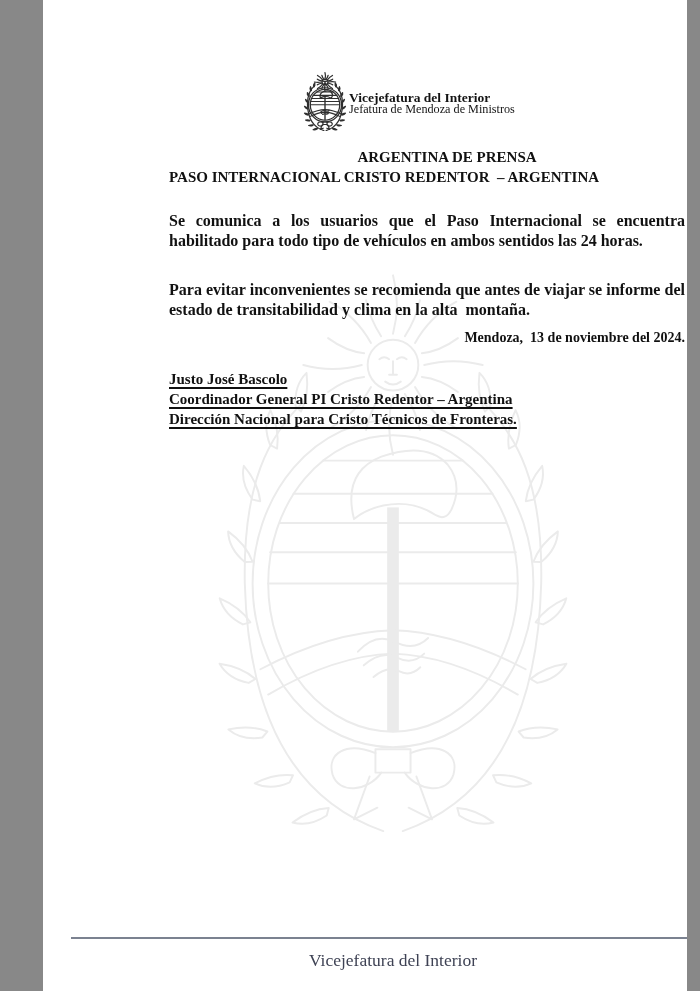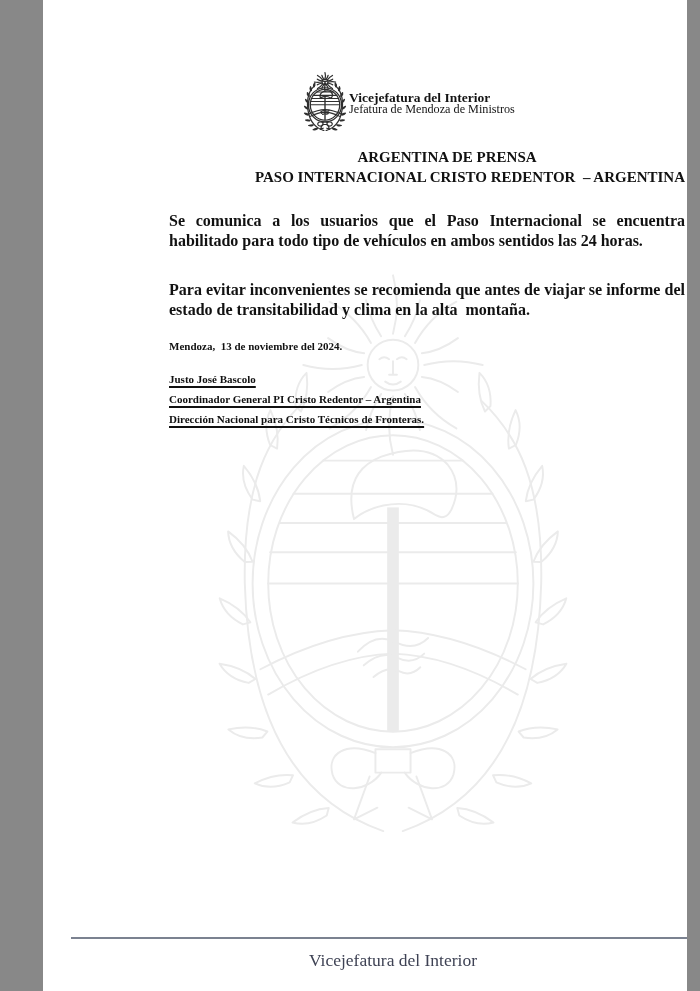--- a/index.html
+++ b/index.html
@@ -15,26 +15,26 @@
     position:absolute; left:306px; top:90px; font-size:13.5px; line-height:16px;
     font-weight:bold; color:var(--header-text,#141414); white-space:pre;
   }
   .org-subtitle {
     position:absolute; left:306px; top:102px; font-size:12.2px; line-height:15px;
     color:var(--header-text,#141414); white-space:pre;
   }
   
   .doc-text { position:absolute; left:126px; width:516px; color:var(--text,#111111); font-weight:bold; z-index:1; }
   .doc-title   { top:147px; font-size:15px; line-height:20px; text-align:center; text-indent:40px; white-space:pre; }
-  .doc-subtitle{ top:167px; font-size:15px; line-height:20px; text-align:right; white-space:pre; }
+  .doc-subtitle{ top:167px; font-size:15px; line-height:20px; text-align:left; white-space:pre; }
   .para { font-size:16px; line-height:20px; text-align:justify; }
   .para-1 { top:211px; }
   .para-2 { top:280px; }
-  .dateline { top:336px; font-size:11px; line-height:20px; white-space:pre; }
-  .signature { top:369px; font-size:11px; line-height:20px; }
+  .dateline { top:328px; font-size:14px; line-height:20px; text-align:right; white-space:pre; }
+  .signature { top:369px; font-size:15px; line-height:20px; }
   .signature .sig-line {
     text-decoration:underline; text-decoration-thickness:1.5px; text-underline-offset:3px;
   }
   
   .watermark-svg { position:absolute; left:155px; top:250px; width:390px; height:585px; color:var(--watermark,#ebebeb); z-index:0; }
   
   .footer-rule { position:absolute; left:28px; top:937px; width:642px; height:2px; background:var(--footer-rule,#7b8290); }
   .footer-brand {
     position:absolute; left:0; top:949px; width:700px; text-align:center;
     font-size:17.5px; line-height:22px; color:var(--footer-text,#3e4254);

